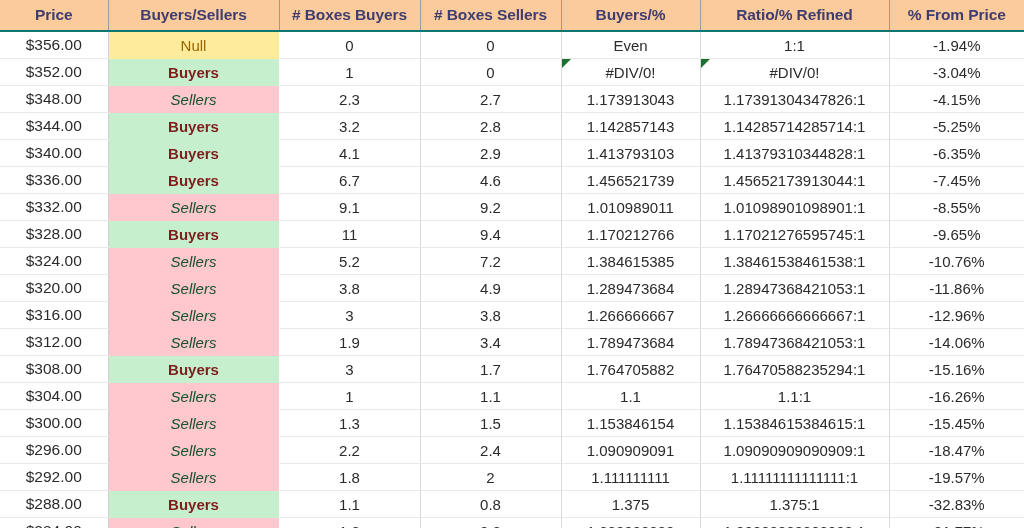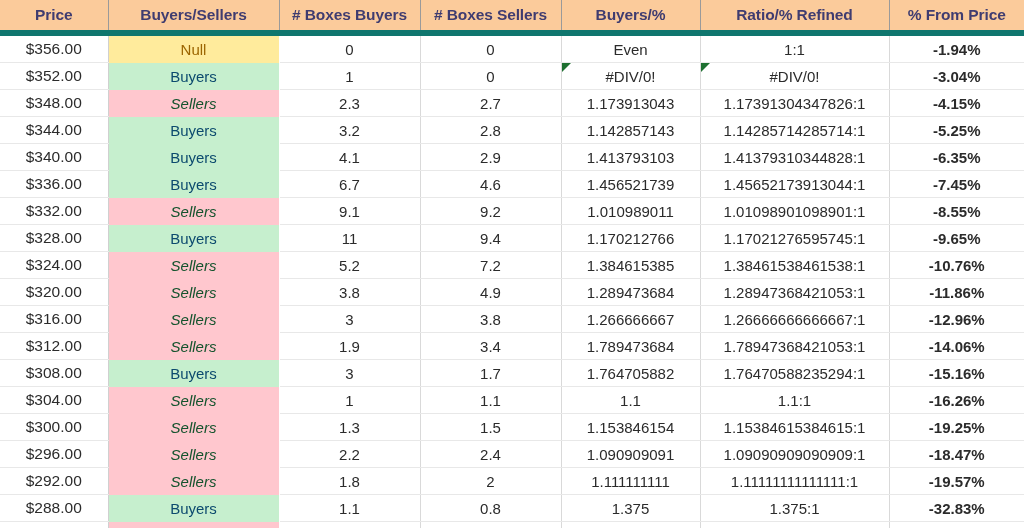--- a/index.html
+++ b/index.html
@@ -39,21 +39,21 @@
 
   thead th {
     height: 30px;
     background: #FBCB9B;
     color: #3F3C70;
     font-size: 15.5px;
     font-weight: bold;
     text-align: center;
     vertical-align: middle;
     border-right: 1px solid #9a9a9a;
-    border-bottom: 6px solid #0f766e;
+    border-bottom: 2px solid #0f766e;
     padding: 0;
     white-space: nowrap;
     letter-spacing: -0.1px;
   }
   thead th:last-child { border-right: none; }
 
   tbody td {
     height: 26px;
     font-size: 15px;
     color: #2b2b2b;
@@ -70,39 +70,39 @@
   tbody td:last-child { border-right: none; }
 
   td.col-price { border-right: 1px solid #d0d0d0; }
 
   
   td.sig {
     border-bottom: none;
     border-right: 1px solid transparent;
     font-size: 15px;
   }
-  td.sig.buyers { background: #C6EFCE; color: #0c4a6e; }
+  td.sig.buyers { background: #C6EFCE; color: #7f1d1d; font-weight: bold; }
   td.sig.sellers { background: #FFC7CE; color: #14532d; font-style: italic; }
   td.sig.null   { background: #FFEB9C; color: #9C6500; margin-left: 48px; }
 
   
   .err-tri {
     position: absolute;
     left: 0;
     top: 0;
     width: 0;
     height: 0;
     border-top: 9px solid #1E7031;
     border-right: 9px solid transparent;
   }
 
   td.num { font-size: 15px; }
   td.ratio { font-size: 15px; }
   td.ratioref { font-size: 15px; }
-  td.frompr { font-size: 15px; font-weight: bold; }
+  td.frompr { font-size: 15px; }
   td.price { font-size: 15.5px; }
 </style>
 </head>
 <body>
 
 <div id="sheet">
   <table class="grid">
     <colgroup>
       <col class="c-price">
       <col class="c-bs">
@@ -250,21 +250,21 @@
           <td class="ratioref"><span>1.1:1</span></td>
           <td class="frompr">-16.26%</td>
         </tr>
         <tr>
           <td class="price col-price">$300.00</td>
           <td class="sig sellers">Sellers</td>
           <td class="num">1.3</td>
           <td class="num">1.5</td>
           <td class="ratio"><span>1.153846154</span></td>
           <td class="ratioref"><span>1.15384615384615:1</span></td>
-          <td class="frompr">-19.25%</td>
+          <td class="frompr">-15.45%</td>
         </tr>
         <tr>
           <td class="price col-price">$296.00</td>
           <td class="sig sellers">Sellers</td>
           <td class="num">2.2</td>
           <td class="num">2.4</td>
           <td class="ratio"><span>1.090909091</span></td>
           <td class="ratioref"><span>1.09090909090909:1</span></td>
           <td class="frompr">-18.47%</td>
         </tr>

